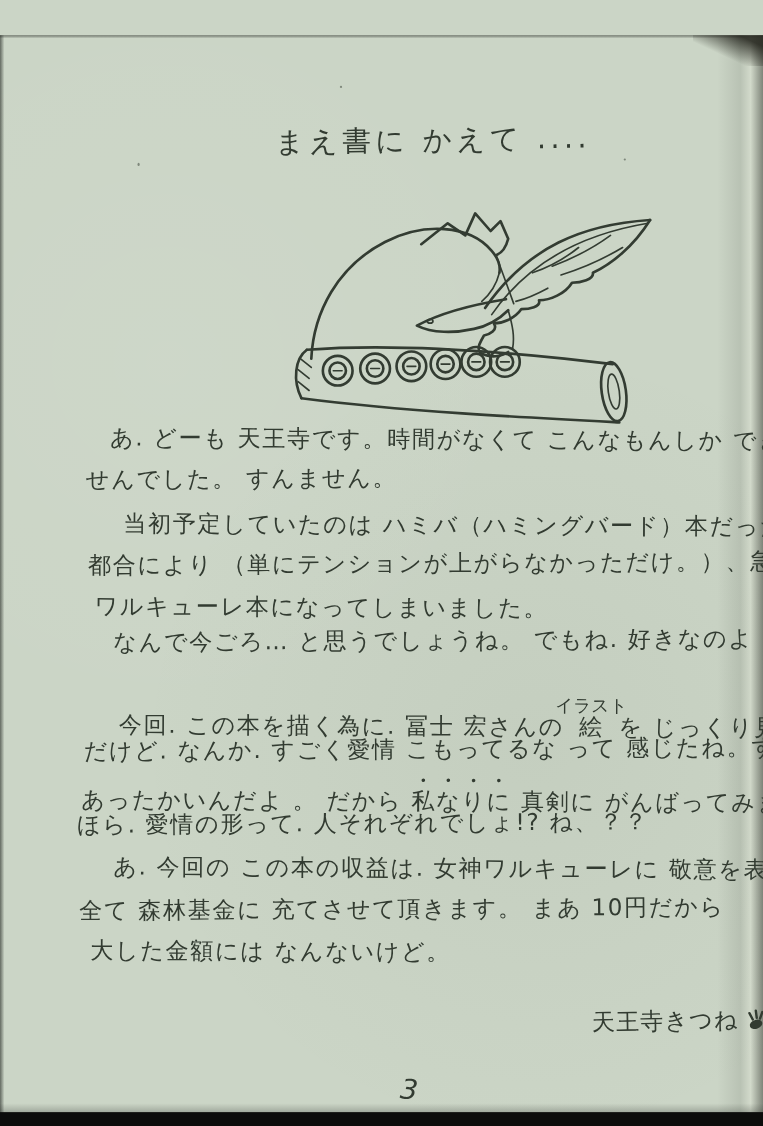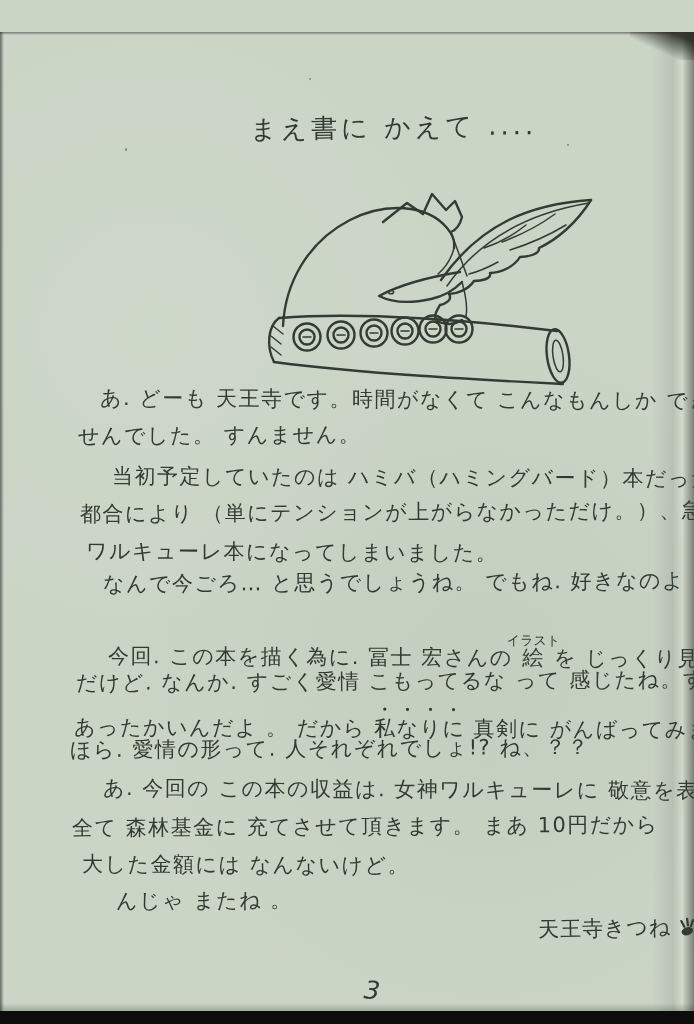--- a/index.html
+++ b/index.html
@@ -35,21 +35,21 @@
   .title{
     position:absolute;left:250px;top:78px;
     font-size:26px;letter-spacing:4px;white-space:nowrap;
     transform:rotate(-0.8deg);
   }
   .line{
     position:absolute;font-size:21px;letter-spacing:1.5px;white-space:nowrap;
     transform:rotate(-0.35deg);transform-origin:left center;
   }
   .line:nth-of-type(even){transform:rotate(0.25deg);}
-  ruby rt{font-size:13px;letter-spacing:0;color:#323b31;}
+  ruby rt{font-size:16px;letter-spacing:0;color:#323b31;}
   .emph{
     -webkit-text-emphasis:filled dot #323b31;
     text-emphasis:filled dot #323b31;
     text-emphasis-position:over right;
   }
   .signature{
     position:absolute;left:538px;top:882px;font-size:21px;letter-spacing:1px;
     white-space:nowrap;display:flex;align-items:center;gap:2px;
     transform:rotate(-1deg);
   }
@@ -142,21 +142,20 @@
   <div class="line ink" style="left:76px;top:637px;">だけど. なんか. すごく愛情 こもってるな って 感じたね。すごく</div>
 
   <div class="line ink" style="left:74px;top:670px;">
     <span>あったかいんだよ 。 だから </span><span class="emph">私なりに</span><span> 真剣に がんばってみました。</span>
   </div>
 
   <div class="line ink" style="left:70px;top:704px;">ほら. 愛情の形って. 人それぞれでしょ!? ね、？？</div>
   <div class="line ink" style="left:103px;top:742px;">あ. 今回の この本の収益は. 女神ワルキューレに 敬意を表して</div>
   <div class="line ink" style="left:72px;top:782px;">全て 森林基金に 充てさせて頂きます。 まあ 10円だから</div>
   <div class="line ink" style="left:82px;top:818px;">大した金額には なんないけど。</div>
-  <div class="line ink" style="left:116px;top:855px;">んじゃ またね 。</div>
 
   <div class="signature ink">
     <span>天王寺きつね</span>
     <svg class="paw" viewBox="0 0 30 30">
       <ellipse cx="14" cy="21" rx="8" ry="5.5" fill="#323b31" transform="rotate(-18 14 21)"></ellipse>
       <path d="M6,7 L10,15 M14,4 L15,13 M22,6 L19,14" stroke="#323b31" stroke-width="3" stroke-linecap="round" fill="none"></path>
     </svg>
   </div>
 
   <div class="pagenum ink">3</div>

